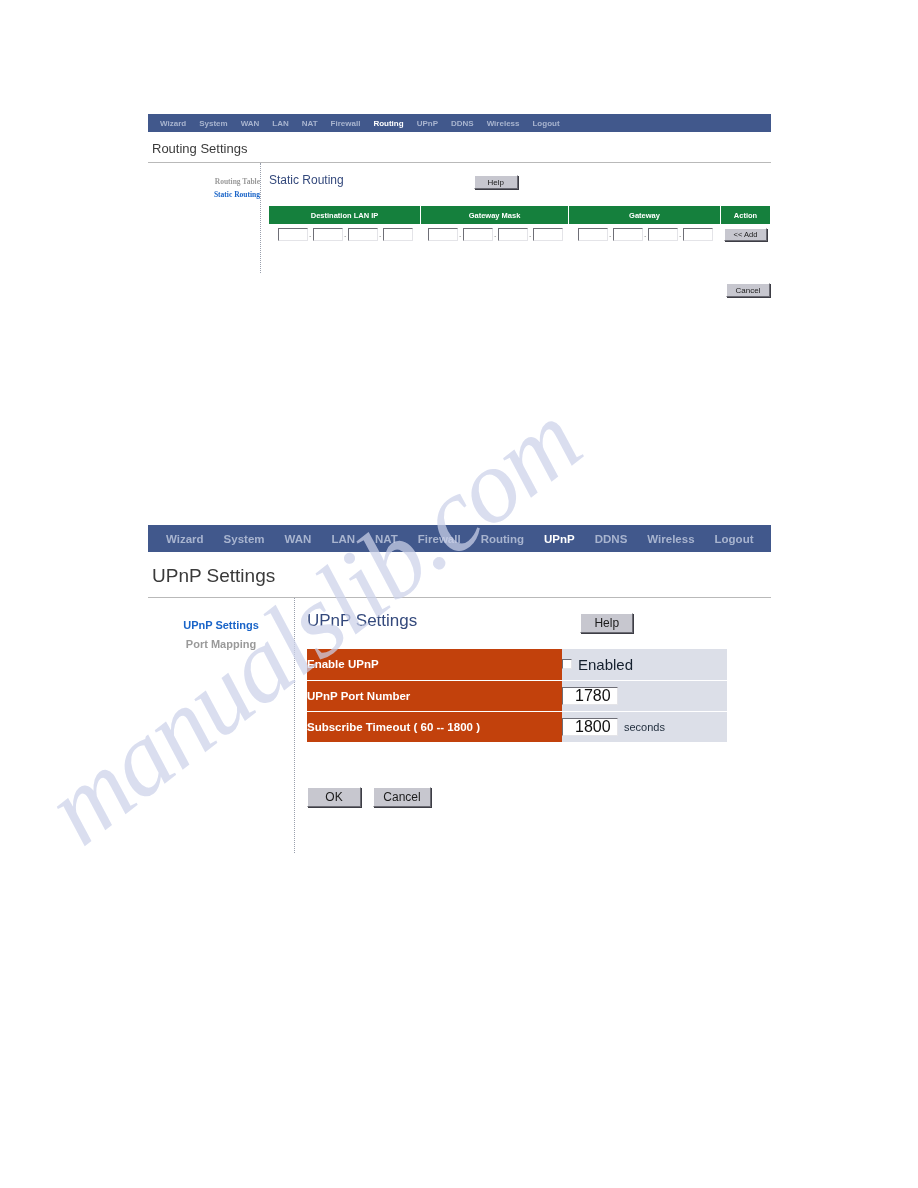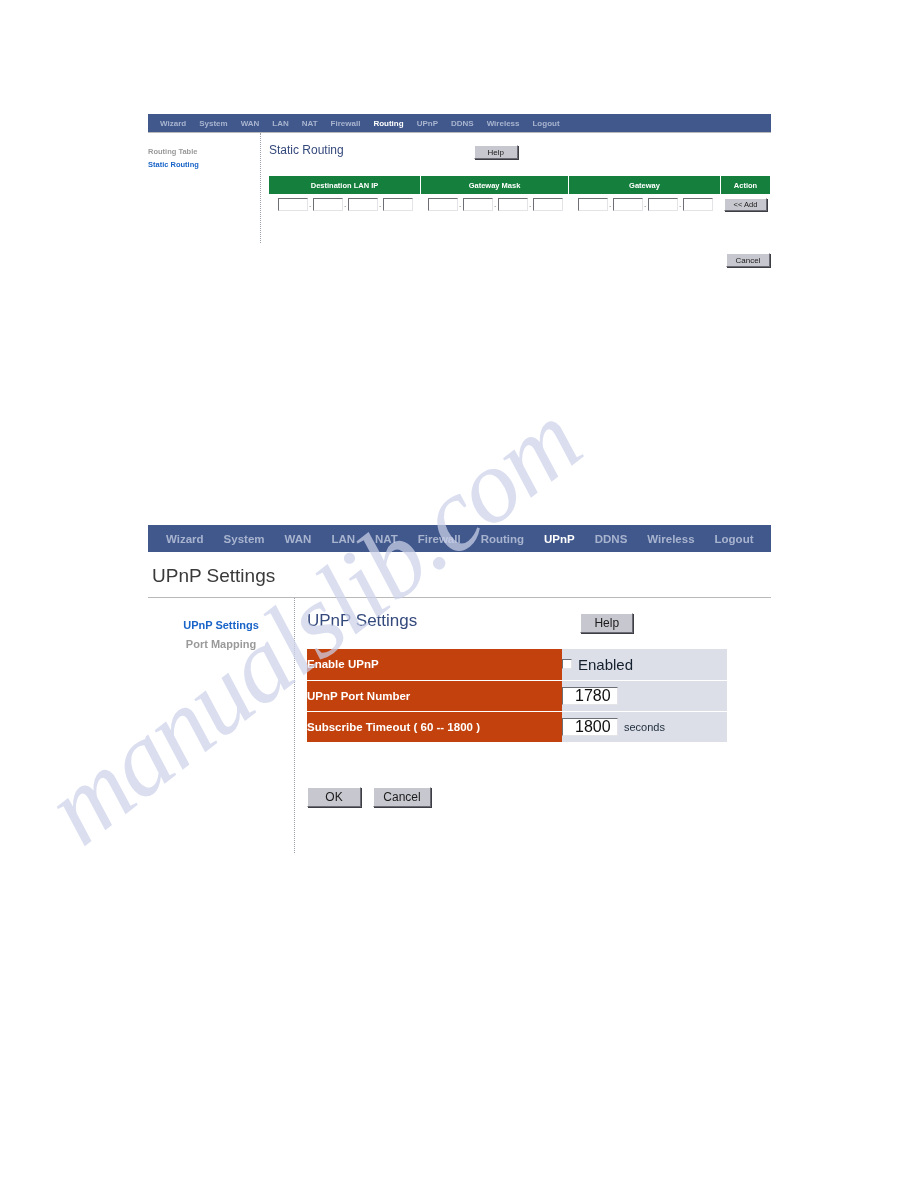--- a/index.html
+++ b/index.html
@@ -151,21 +151,22 @@
     font-size: 8px;
   }
   #panel-routing .page-title {
     font-size: 13px;
     padding: 9px 0 6px 4px;
   }
   #panel-routing .sidebar {
     width: 113px;
     padding-top: 12px;
     height: 110px;
-    text-align: left;
+    text-align: right;
+    font-family: Liberation Serif, serif;
   }
   #panel-routing .sidebar .side-item {
     font-size: 7.5px;
     line-height: 13px;
   }
   #panel-routing .content {
     width: 510px;
     padding: 10px 0 0 8px;
   }
   #panel-routing .section-title { font-size: 12px; }
@@ -300,20 +301,21 @@
     <span class="nav-item">LAN</span>
     <span class="nav-item">NAT</span>
     <span class="nav-item">Firewall</span>
     <span class="nav-item active">Routing</span>
     <span class="nav-item">UPnP</span>
     <span class="nav-item">DDNS</span>
     <span class="nav-item">Wireless</span>
     <span class="nav-item">Logout</span>
   </div>
 
+  <div class="page-title">Routing Settings</div>
   <div class="title-rule"></div>
 
   <div class="body-row">
 
     <div class="sidebar">
       <div class="side-item">Routing Table</div>
       <div class="side-item active">Static Routing</div>
     </div>
 
     <div class="content">

